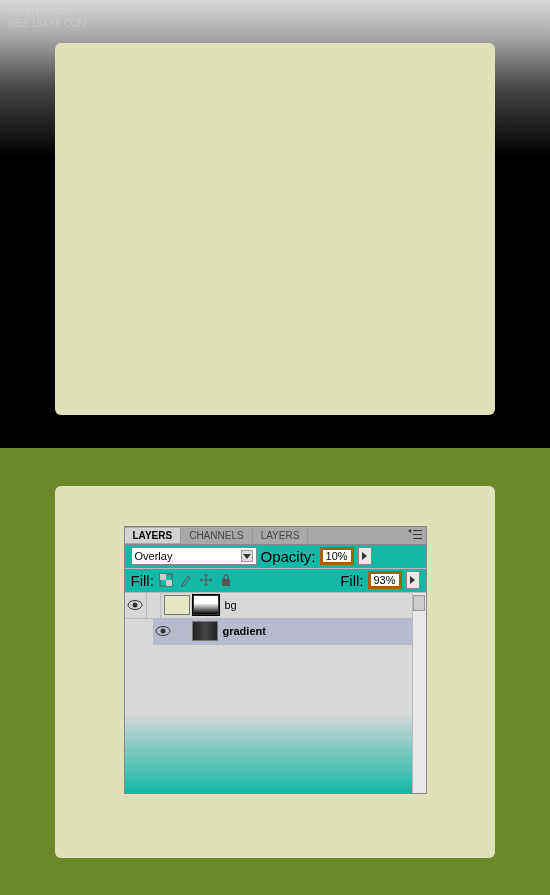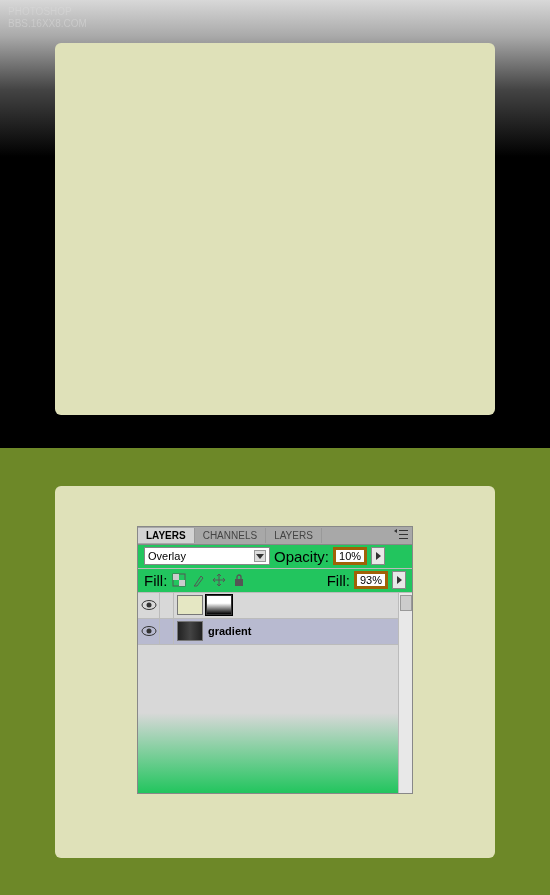--- a/index.html
+++ b/index.html
@@ -37,22 +37,22 @@
       background: #dfe1b9;
       border-radius: 6px;
       position: relative;
       display: flex;
       align-items: flex-start;
       justify-content: center;
       padding-top: 40px;
     }
     
     .layers-panel {
-      width: 276px;
-      background: #22c55e;
+      width: 303px;
+      background: #14b8a6;
       border: 1px solid #888;
       font-size: 11px;
       color: #000;
     }
     
     .panel-tabs {
       display: flex;
       align-items: center;
       background: #a8a8a8;
       border-bottom: 1px solid #888;
@@ -145,21 +145,21 @@
       background: #d8d8d8;
       position: relative;
     }
     .layer-row {
       display: flex;
       align-items: center;
       border-bottom: 1px solid #bbb;
       height: 26px;
       background: #d8d8d8;
     }
-    .layer-row.selected { background: #b8bad0; }
+    .layer-row.selected { background: #b8bad0; margin-left: 28px; }
     .vis-col {
       width: 22px;
       height: 26px;
       border-right: 1px solid #bbb;
       display: flex;
       align-items: center;
       justify-content: center;
       cursor: pointer;
     }
     .link-col {
@@ -299,20 +299,21 @@
           <div class="layer-row">
             <div class="vis-col">
               <svg width="16" height="12" viewBox="0 0 16 12">
                   <ellipse cx="8" cy="6" rx="7" ry="4.5" fill="none" stroke="#333"></ellipse>
                   <circle cx="8" cy="6" r="2.5" fill="#333"></circle>
                 </svg>
             </div>
             <div class="link-col"></div>
             <div class="thumb bg-thumb"></div>
             <div class="mask-thumb"></div>
+            <div class="layer-name">bg</div>
           </div>
 
           <div class="layer-row selected">
             <div class="vis-col">
               <svg width="16" height="12" viewBox="0 0 16 12">
                   <ellipse cx="8" cy="6" rx="7" ry="4.5" fill="none" stroke="#333"></ellipse>
                   <circle cx="8" cy="6" r="2.5" fill="#333"></circle>
                 </svg>
             </div>
             <div class="link-col"></div>

